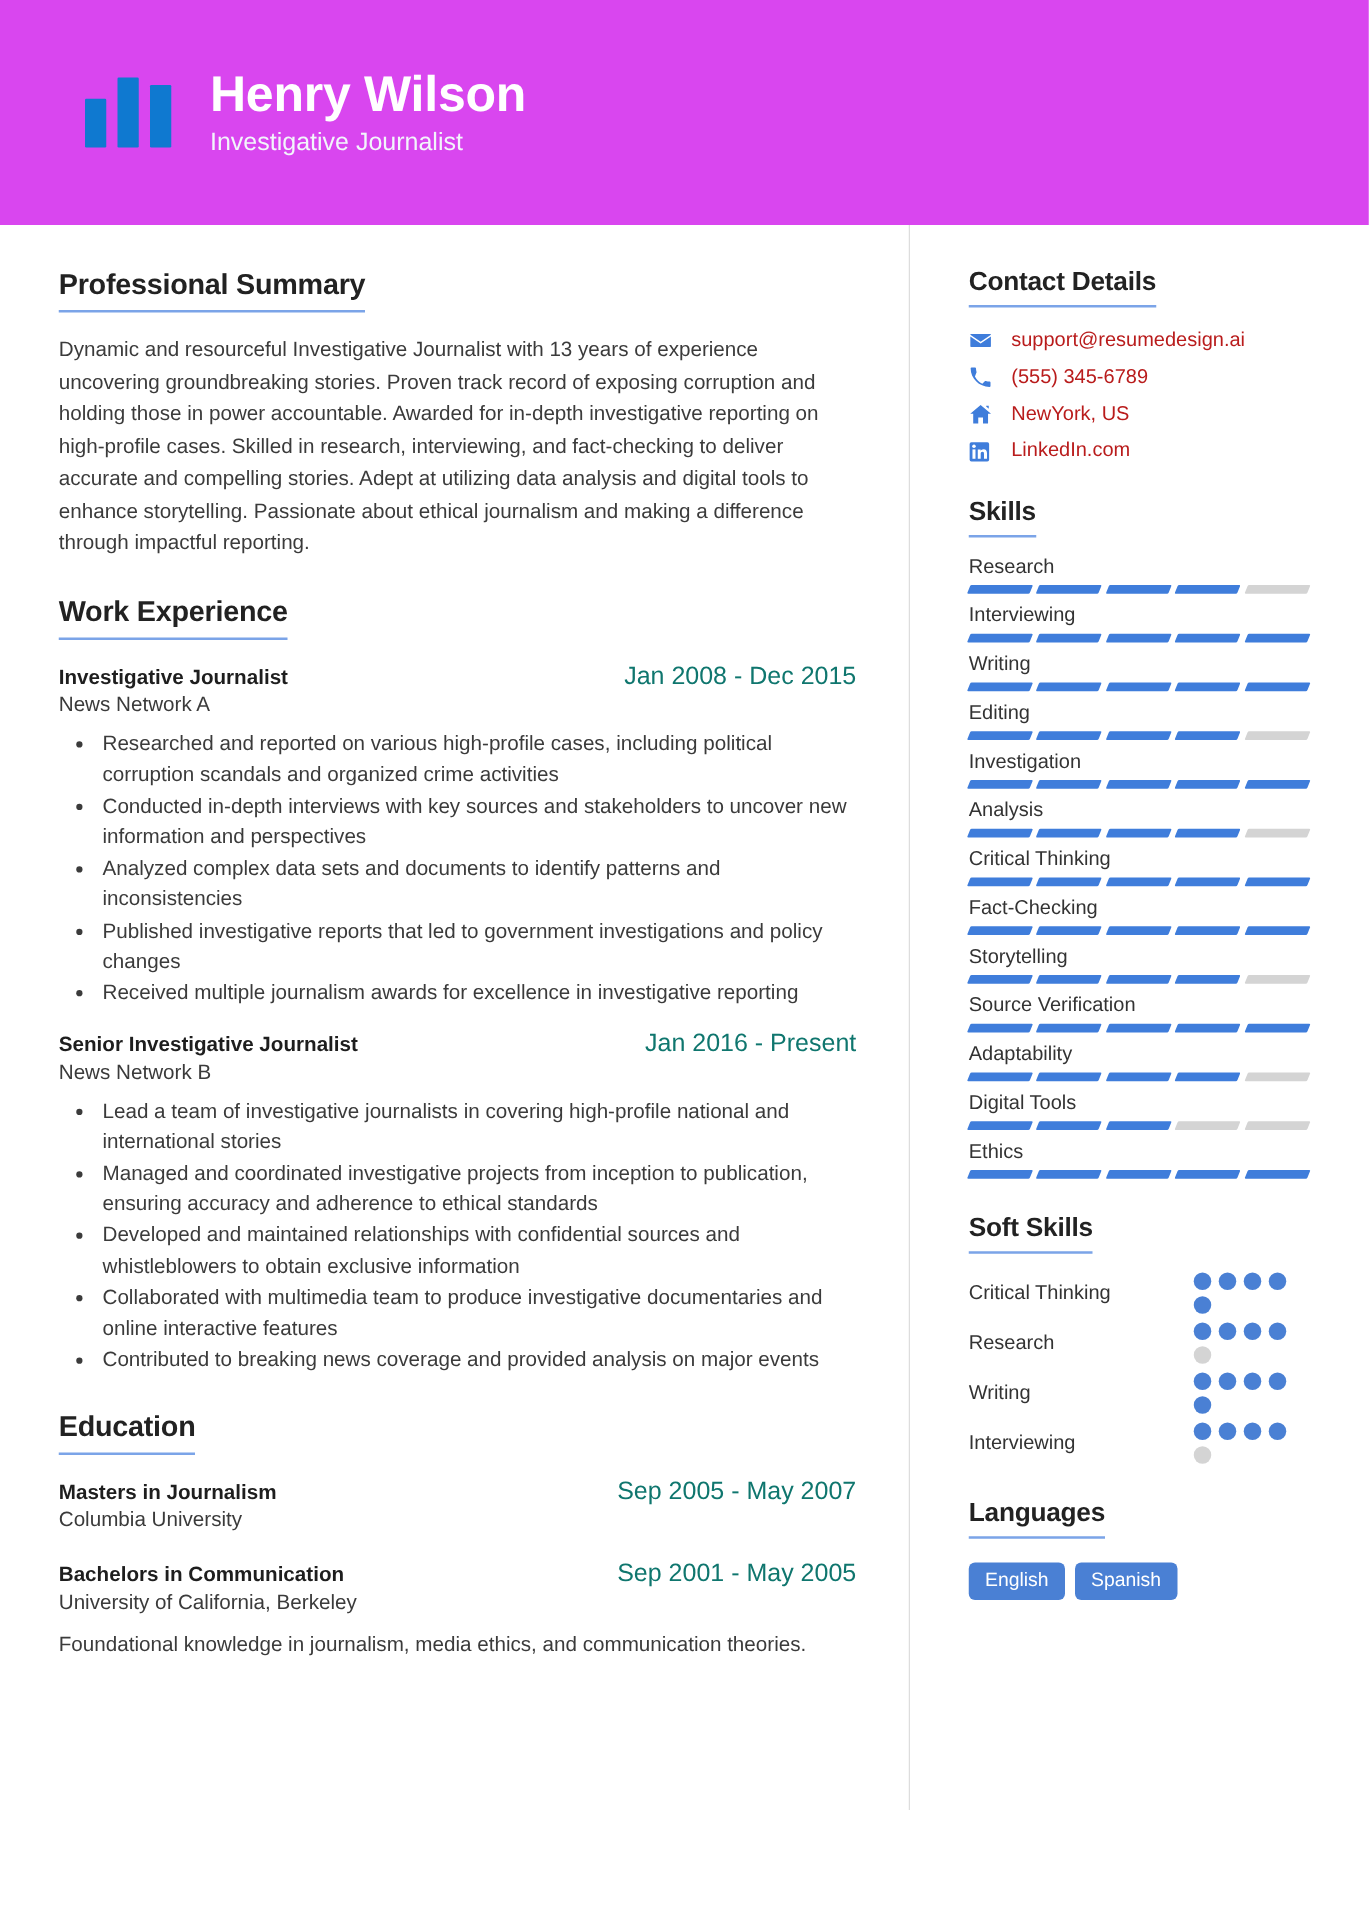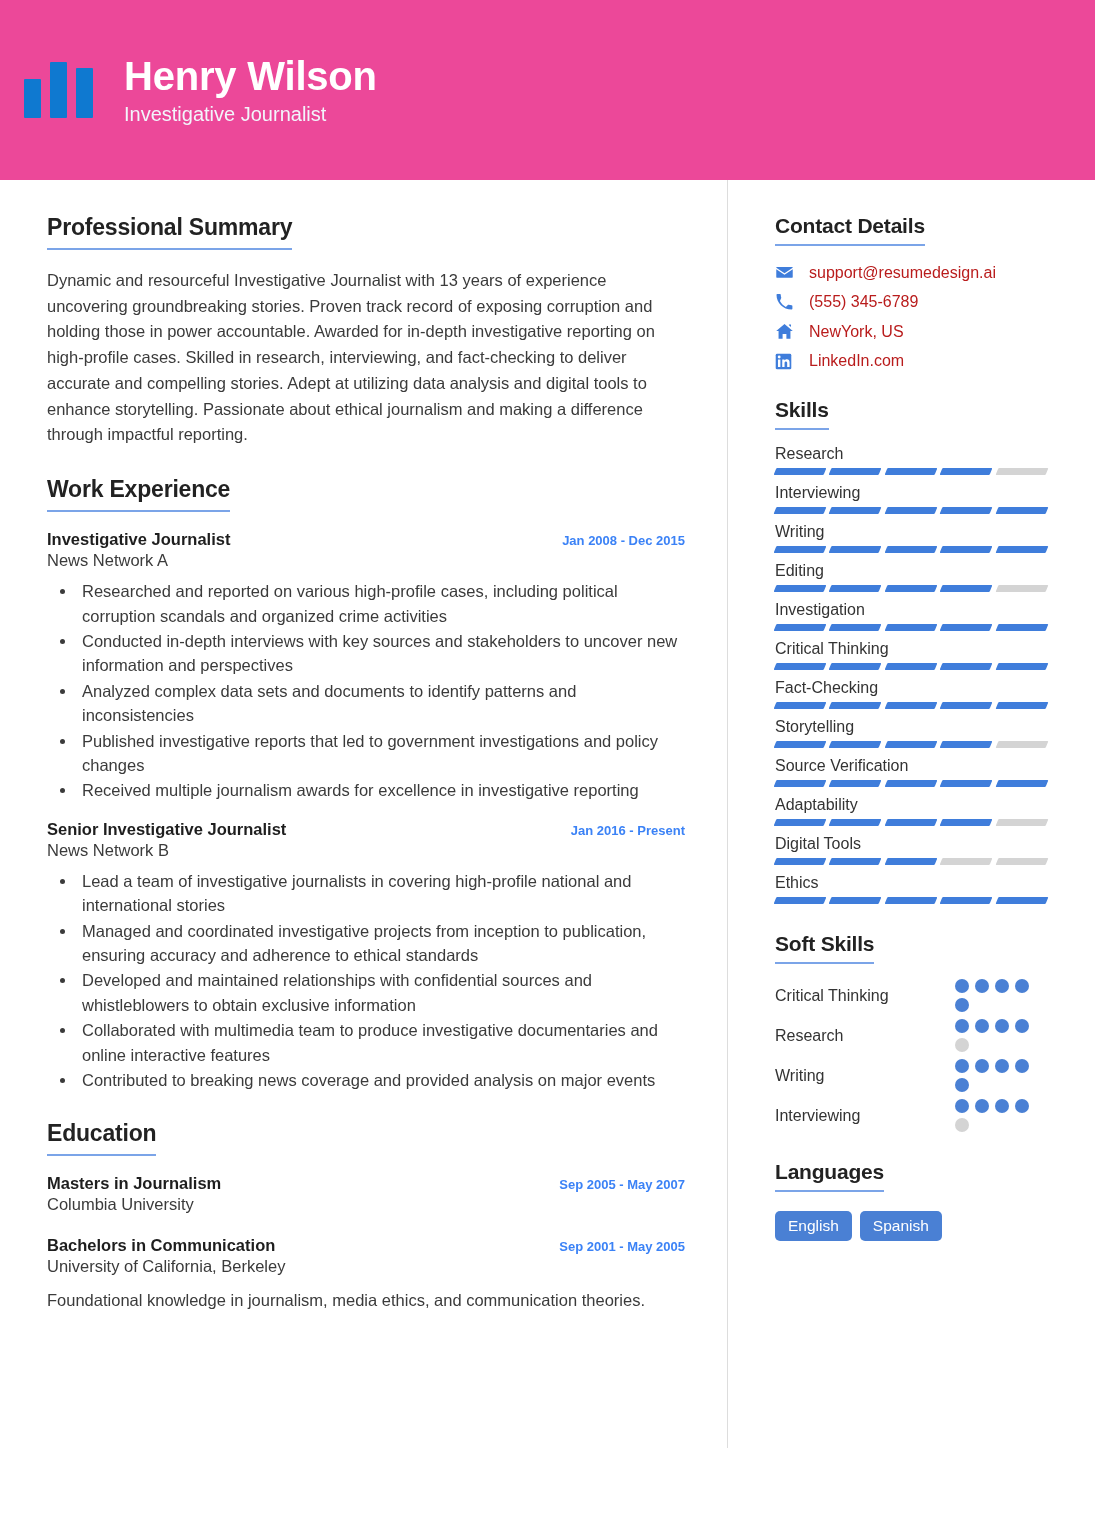--- a/index.html
+++ b/index.html
@@ -8,24 +8,24 @@
     font-family:"Liberation Sans", sans-serif;
     background:#ffffff;
     color:#333333;
     overflow:hidden;
   }
   .page { position:relative; width:1095px; height:1536px; background:#fff; }
 
   
   .header {
     height:180px;
-    background:#ec4899;
+    background:#d946ef;
     display:flex;
     align-items:center;
-    padding-left:24px;
+    padding-left:68px;
   }
   .logo { display:flex; align-items:flex-end; gap:9px; height:56px; margin-right:31px; }
   .logo span { display:block; width:17px; background:#0f79d0; border-radius:1px; }
   .logo .b1 { height:39px; margin-bottom:0px; }
   .logo .b2 { height:56px; }
   .logo .b3 { height:50px; }
   .name {
     font-size:40px; font-weight:bold; color:#ffffff;
     letter-spacing:-0.2px; line-height:1.05;
   }
@@ -50,21 +50,21 @@
   .sec-h.small { font-size:21px; padding-bottom:6px; margin-bottom:15px; }
   .section { margin-bottom:28px; }
 
   
   .summary { font-size:16.5px; line-height:1.56; color:#3b3b3b; }
 
   
   .entry { margin-bottom:17px; }
   .entry-head { display:flex; justify-content:space-between; align-items:baseline; }
   .entry-title { font-size:16.5px; font-weight:bold; color:#1e1e1e; }
-  .entry-date { font-size:13px; color:#3b82f6; white-space:nowrap; padding-left:14px;font-weight:bold; }
+  .entry-date { font-size:20px; color:#0f766e; white-space:nowrap; padding-left:14px; }
   .entry-org { font-size:16.5px; color:#3b3b3b; margin-top:2px; }
   .entry-desc { font-size:16.5px; color:#3b3b3b; line-height:1.5; margin-top:12px; }
   ul.bullets { margin:9px 0 0 30px; }
   ul.bullets li {
     font-size:16.5px; color:#3b3b3b; line-height:1.48;
     margin-bottom:1px; padding-left:5px;
   }
   .edu-entry { margin-bottom:22px; }
 
   
@@ -276,20 +276,30 @@
               <div class="skill-name">Investigation</div>
      <div class="skill-bar">
                 <span class="seg on"></span>
                 <span class="seg on"></span>
                 <span class="seg on"></span>
                 <span class="seg on"></span>
                 <span class="seg on"></span>
               </div>
             </div>
             <div class="skill-row">
+              <div class="skill-name">Analysis</div>
+     <div class="skill-bar">
+                <span class="seg on"></span>
+                <span class="seg on"></span>
+                <span class="seg on"></span>
+                <span class="seg on"></span>
+                <span class="seg"></span>
+              </div>
+            </div>
+            <div class="skill-row">
               <div class="skill-name">Critical Thinking</div>
      <div class="skill-bar">
                 <span class="seg on"></span>
                 <span class="seg on"></span>
                 <span class="seg on"></span>
                 <span class="seg on"></span>
                 <span class="seg on"></span>
               </div>
             </div>
             <div class="skill-row">

